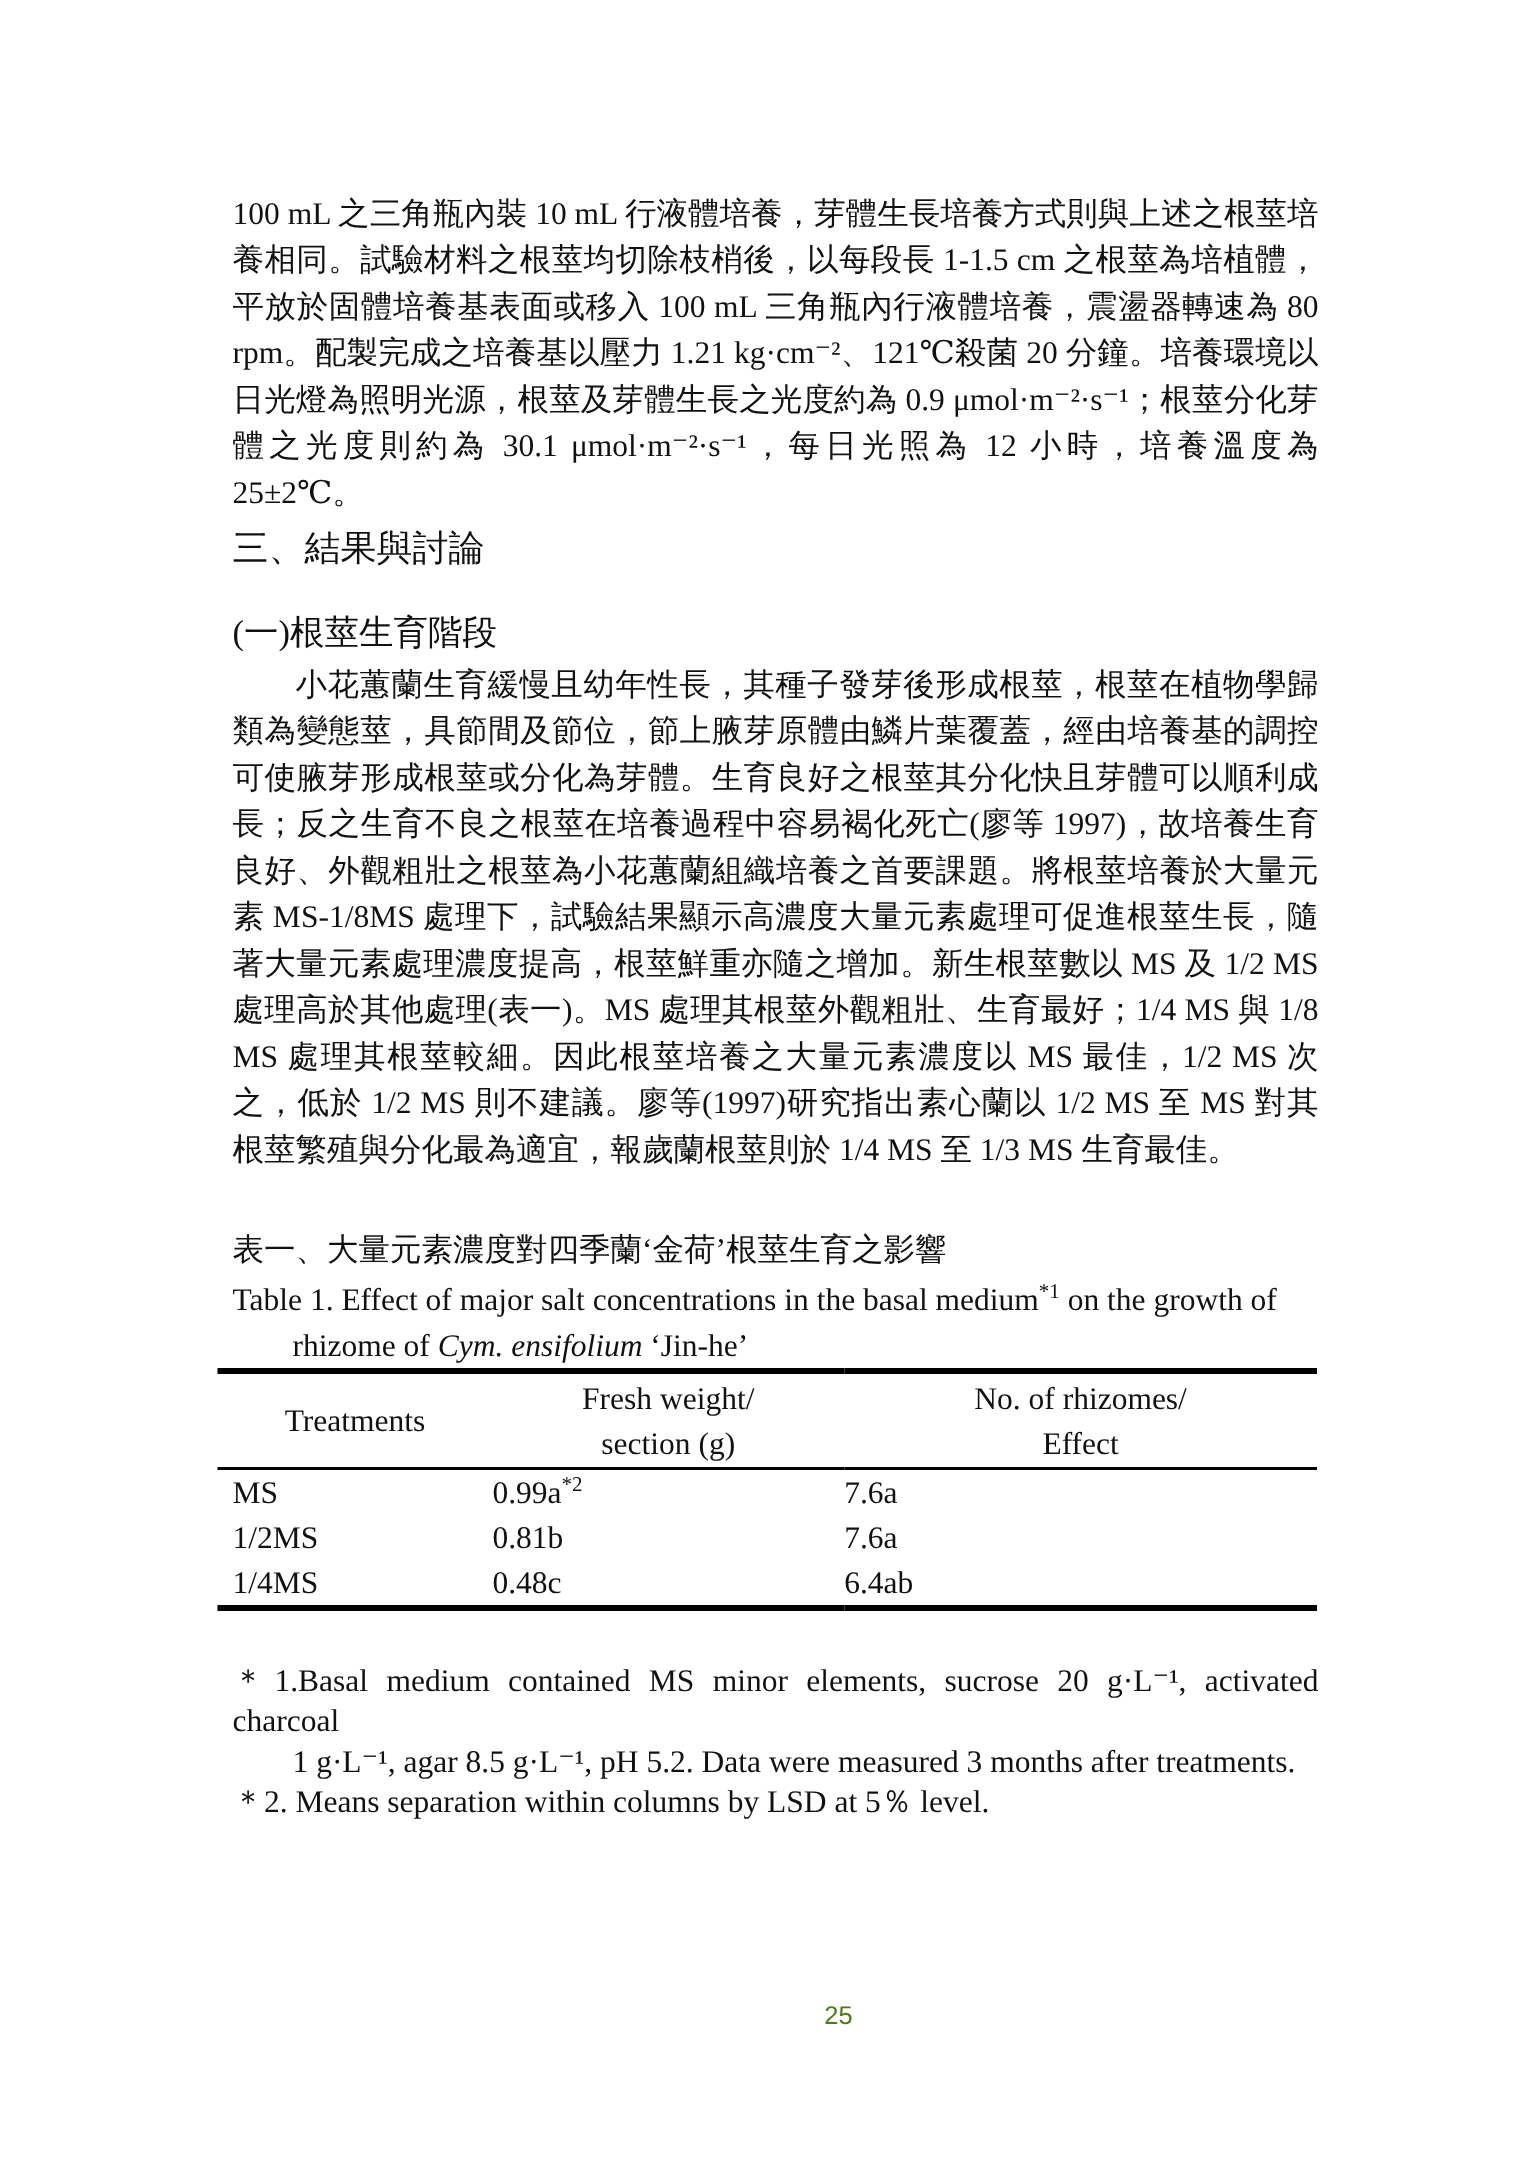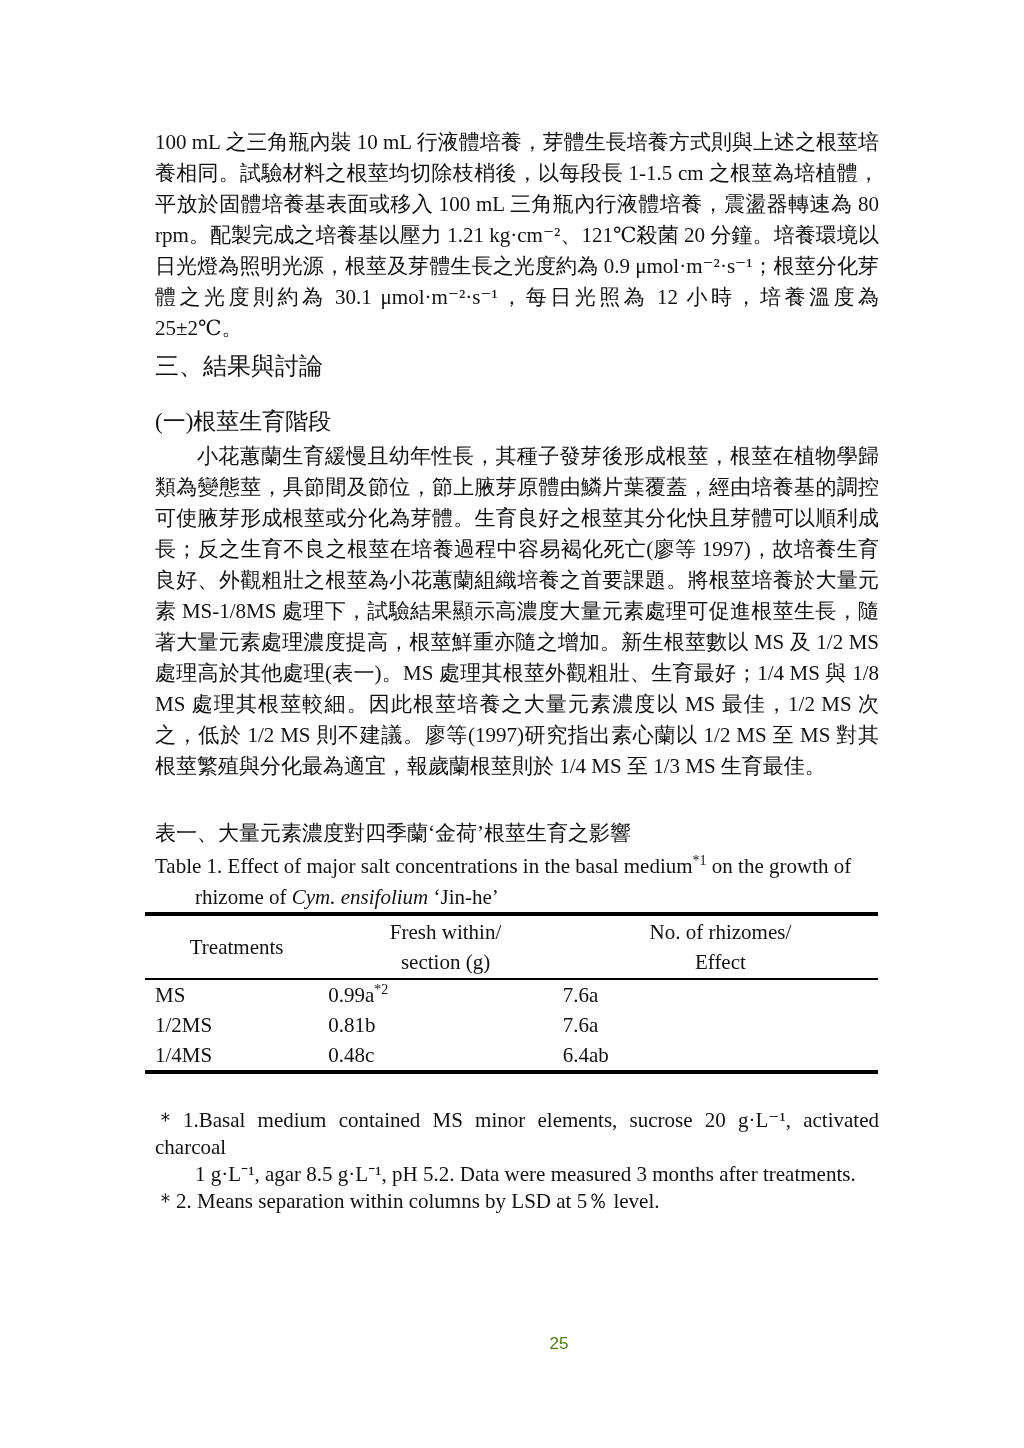--- a/index.html
+++ b/index.html
@@ -91,21 +91,21 @@
   }
   .footnotes {
     position: absolute;
     left: 155px;
     top: 1107px;
     width: 724px;
     font-size: 21px;
     line-height: 27px;
     text-align: justify;
   }
-  .fn1-line2 { margin-left: 40px; font-family: Liberation Serif, serif; }
+  .fn1-line2 { margin-left: 40px; }
   .page-number {
     position: absolute;
     top: 1334px;
     left: 0;
     width: 1024px;
     text-align: center;
     font-family: "Liberation Sans", "DejaVu Sans", sans-serif;
     font-size: 17px;
     color: #4d7c0f;
     padding-left: 47px;
@@ -136,21 +136,21 @@
 
   <table class="data-table">
     <colgroup>
         <col class="c1">
         <col class="c2">
         <col class="c3">
       </colgroup>
     <thead>
       <tr>
         <th>Treatments</th>
-        <th><span>Fresh within/</span><br><span>section (g)</span></th>
+        <th><span>Fresh weight/</span><br><span>section (g)</span></th>
         <th><span>No. of rhizomes/</span><br><span>Effect</span></th>
       </tr>
     </thead>
     <tbody>
       <tr>
         <td>MS</td>
         <td><span>0.99a</span><sup>*2</sup></td>
         <td>7.6a</td>
       </tr>
       <tr>

